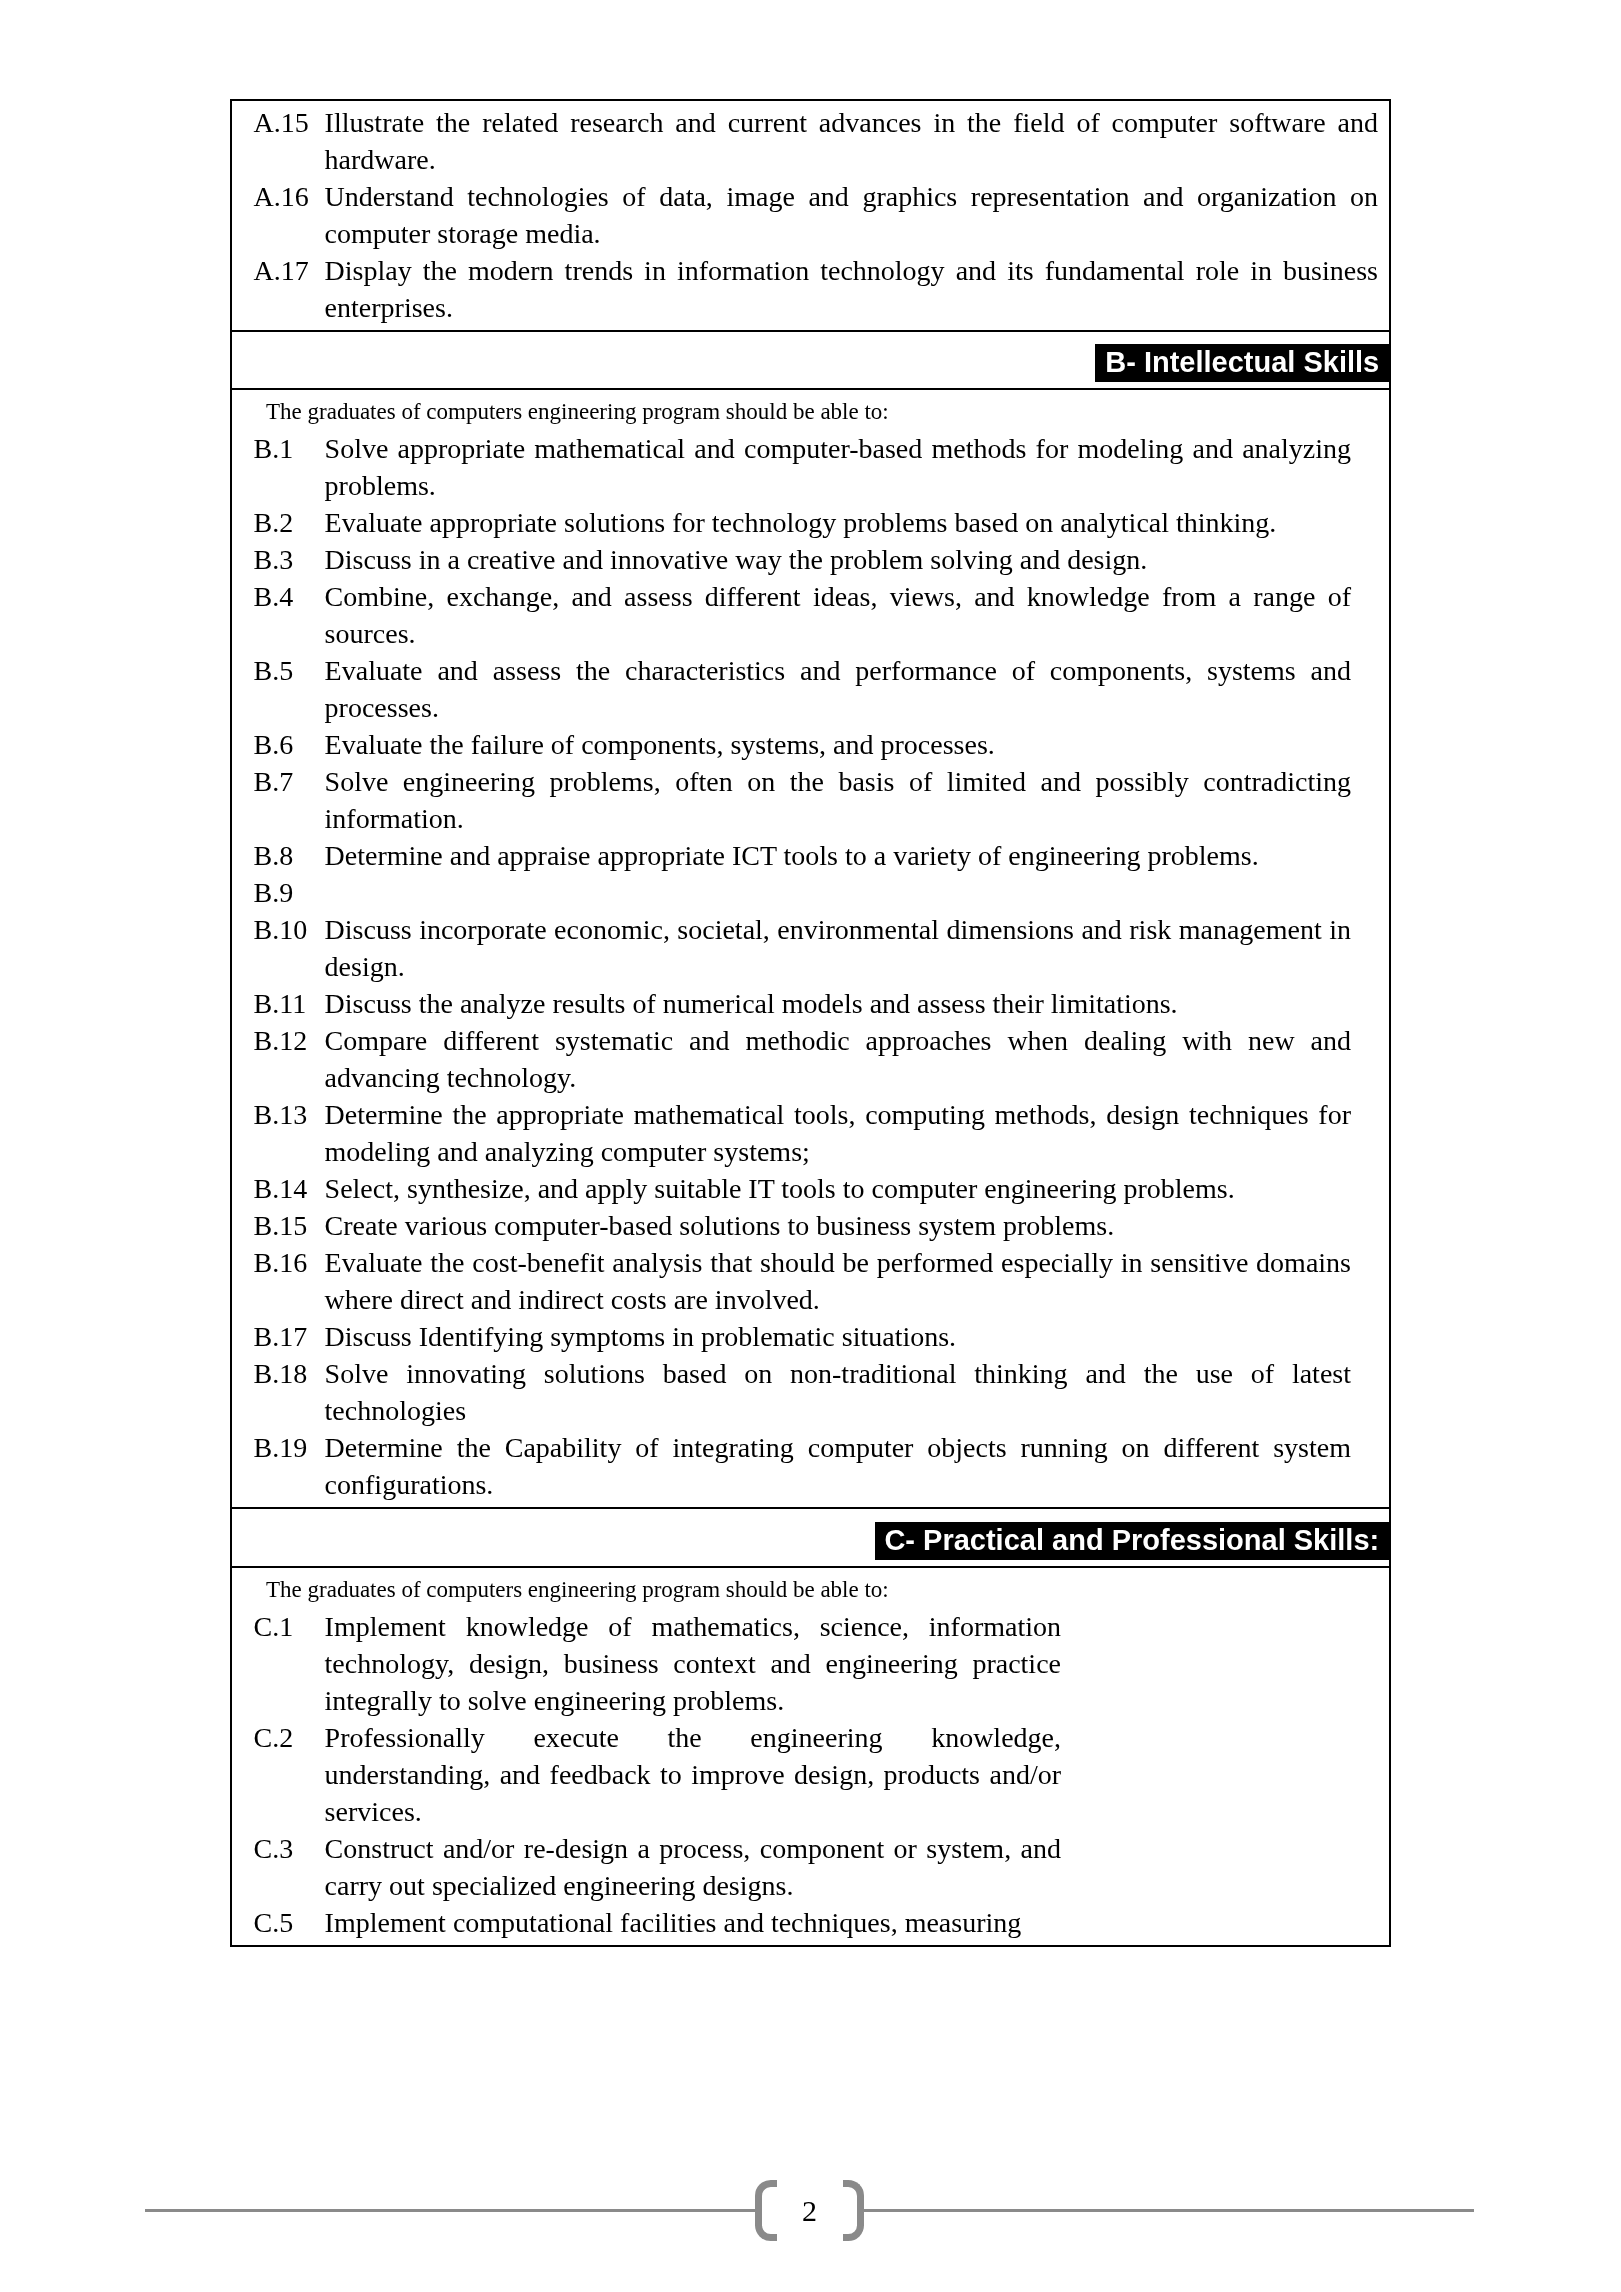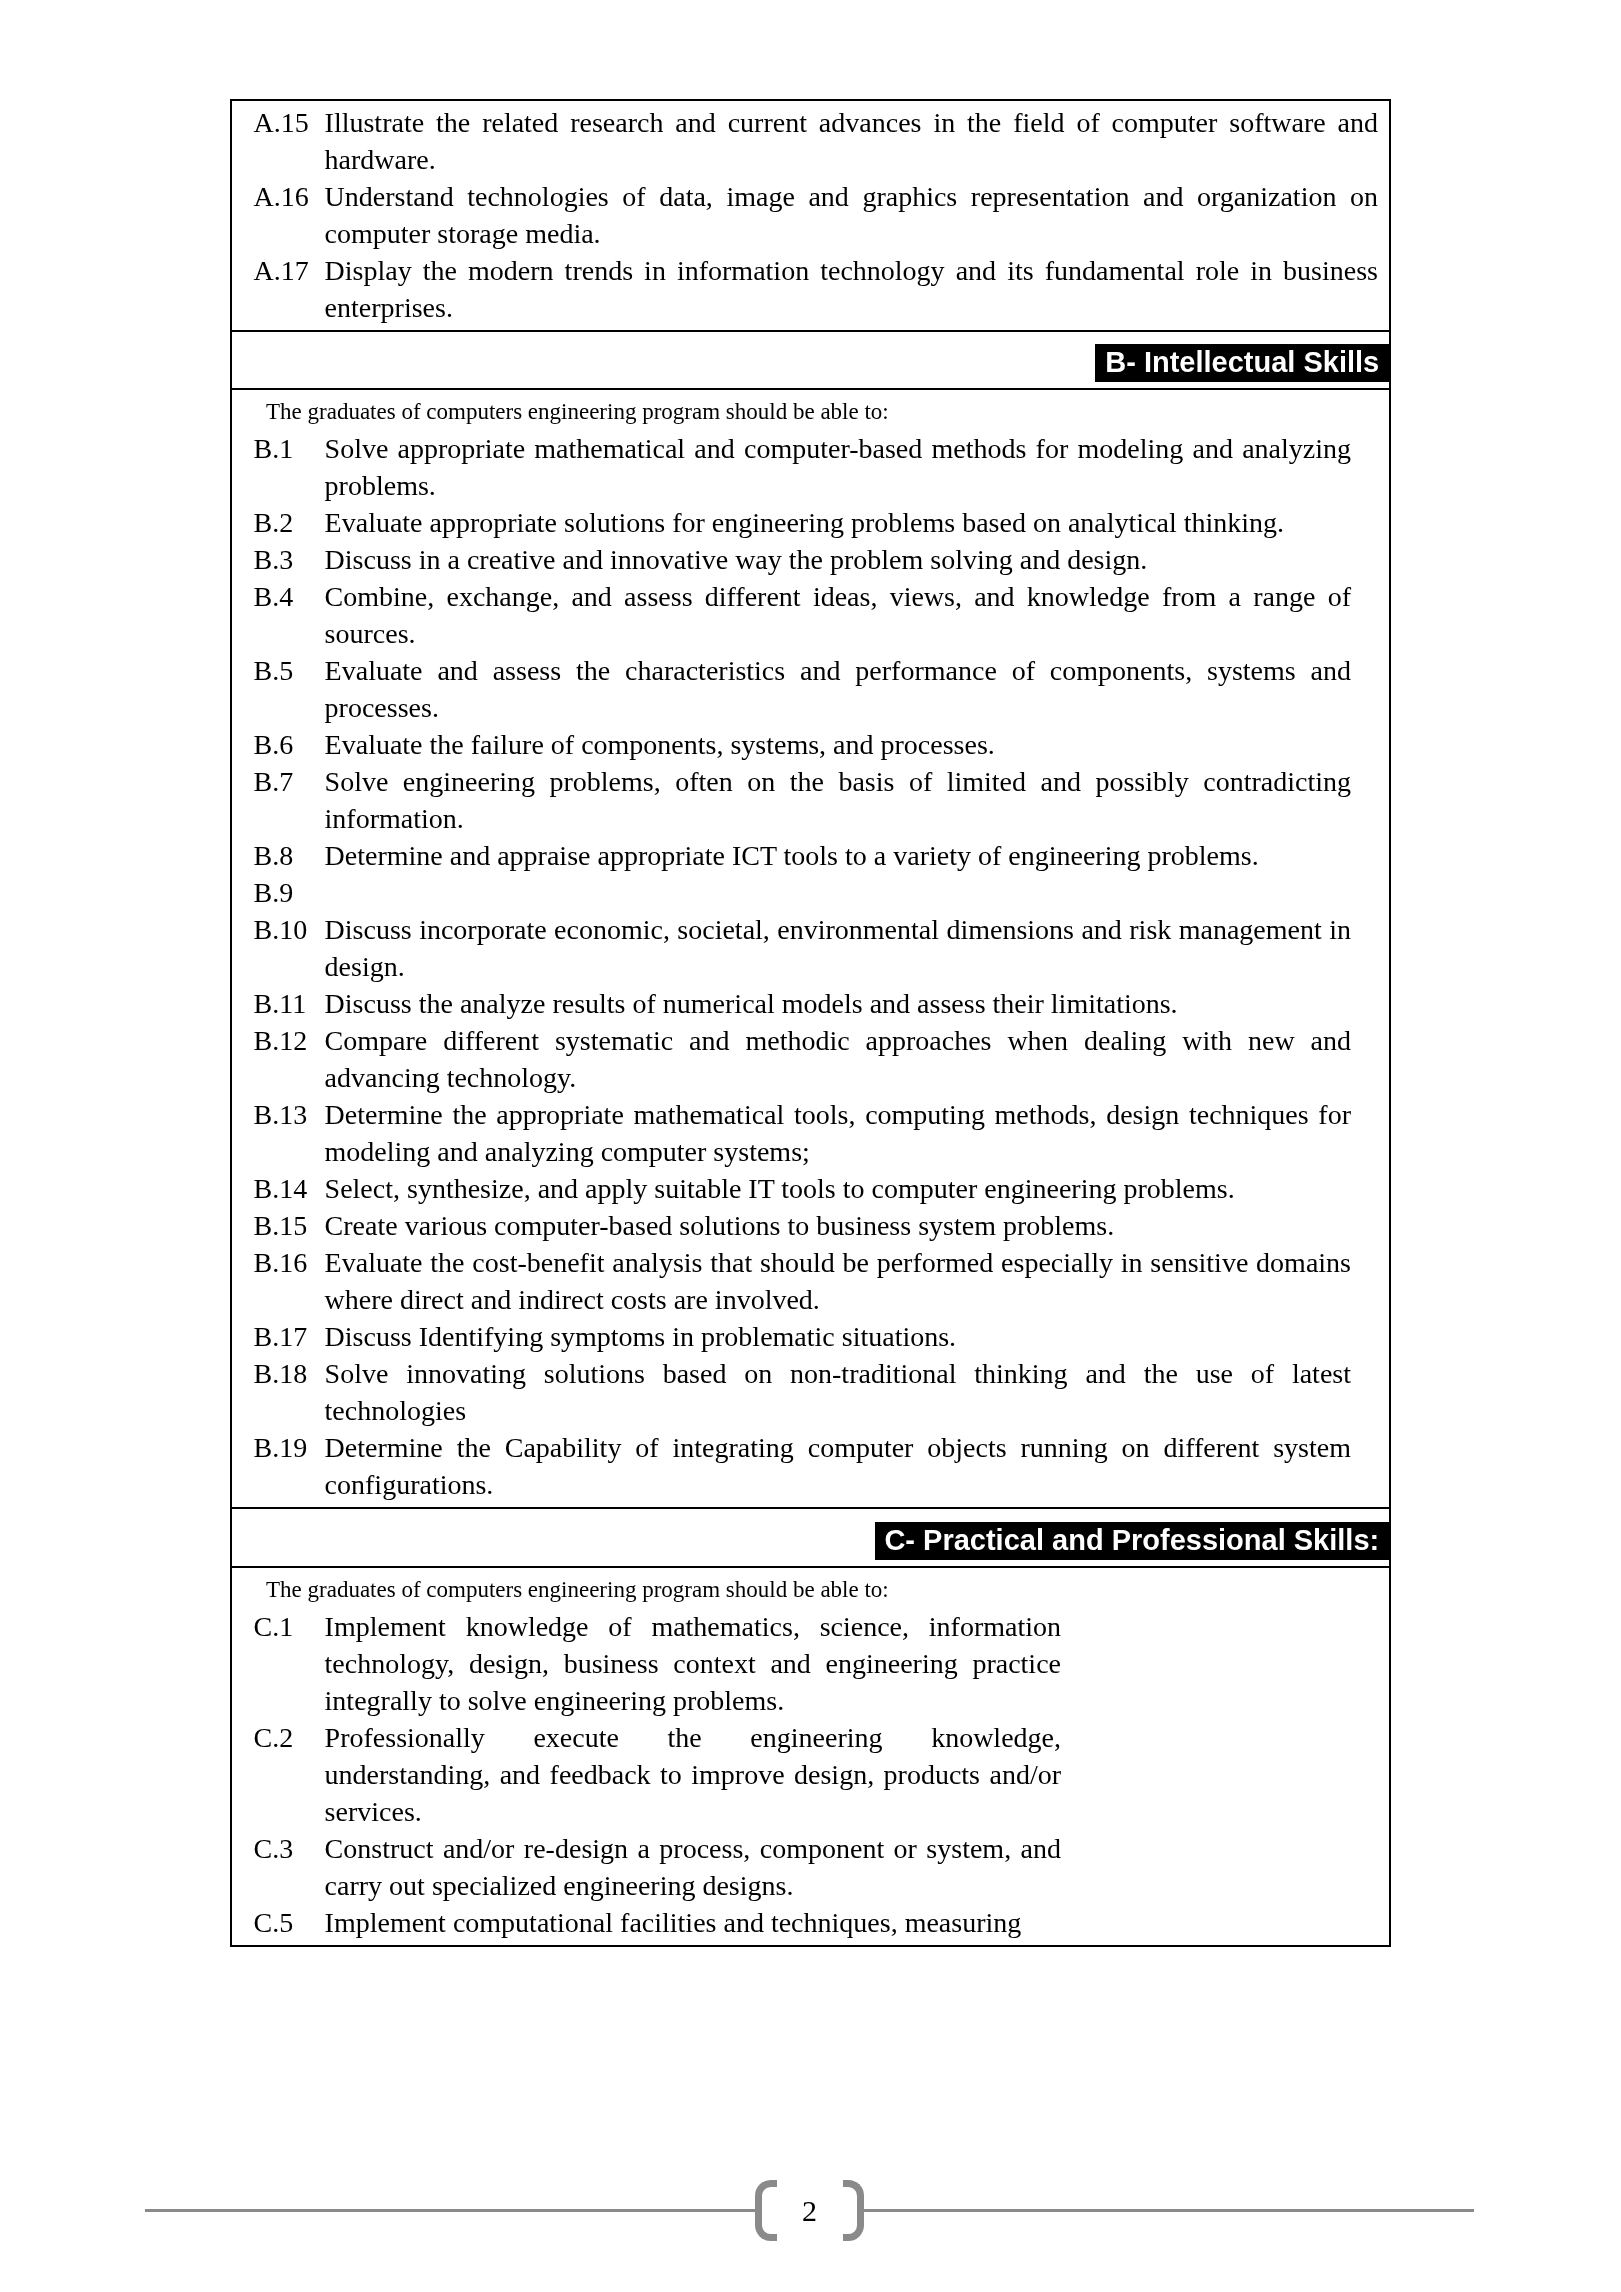--- a/index.html
+++ b/index.html
@@ -112,21 +112,21 @@
     <section class="body-row sec-b">
       <p class="intro">The graduates of computers engineering program should be able to:</p>
       <div class="items">
   <div class="item">
     <span class="num">B.1</span>
     <span class="text">Solve appropriate mathematical and computer-based methods for modeling and analyzing problems.</span>
   </div>
 
   <div class="item">
     <span class="num">B.2</span>
-    <span class="text">Evaluate appropriate solutions for engineering problems based on analytical thinking.</span>
+    <span class="text">Evaluate appropriate solutions for technology problems based on analytical thinking.</span>
   </div>
 
   <div class="item">
     <span class="num">B.3</span>
     <span class="text">Discuss in a creative and innovative way the problem solving and design.</span>
   </div>
 
   <div class="item">
     <span class="num">B.4</span>
     <span class="text">Combine, exchange, and assess different ideas, views, and knowledge from a range of sources.</span>

